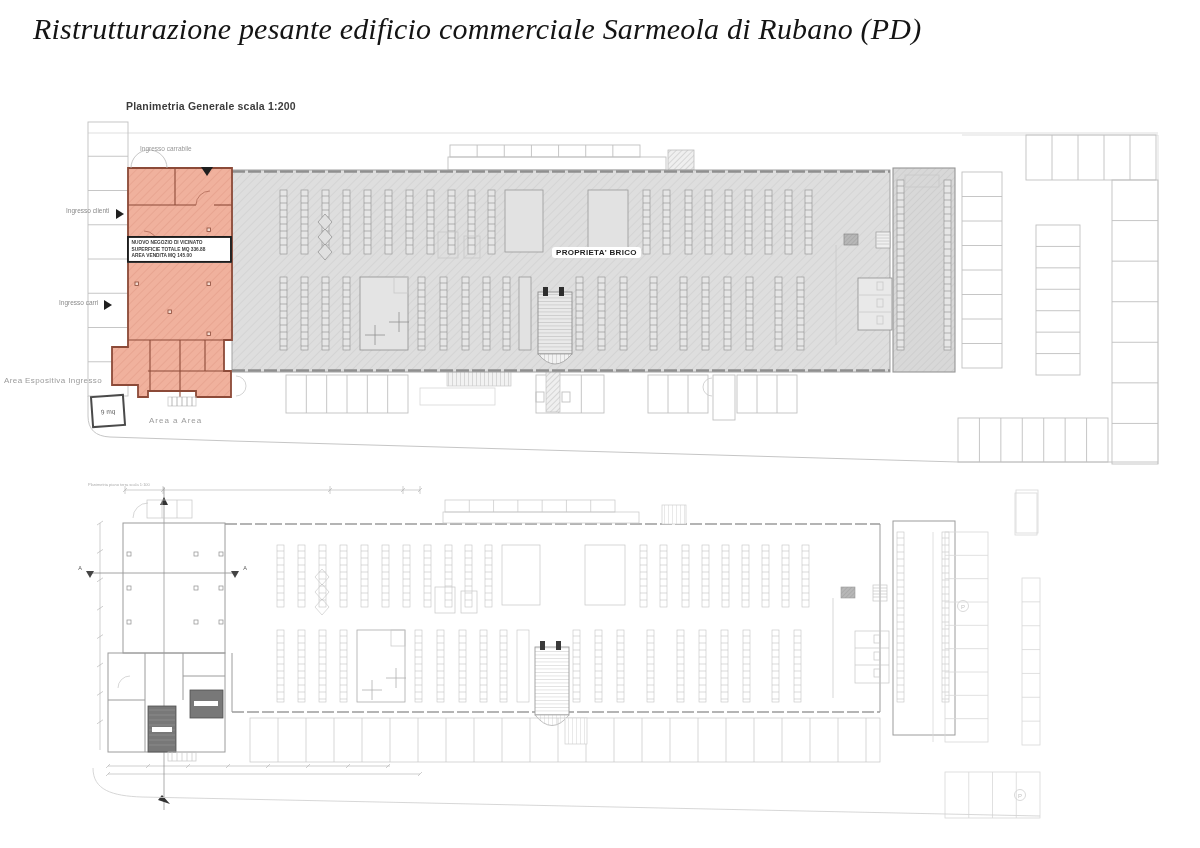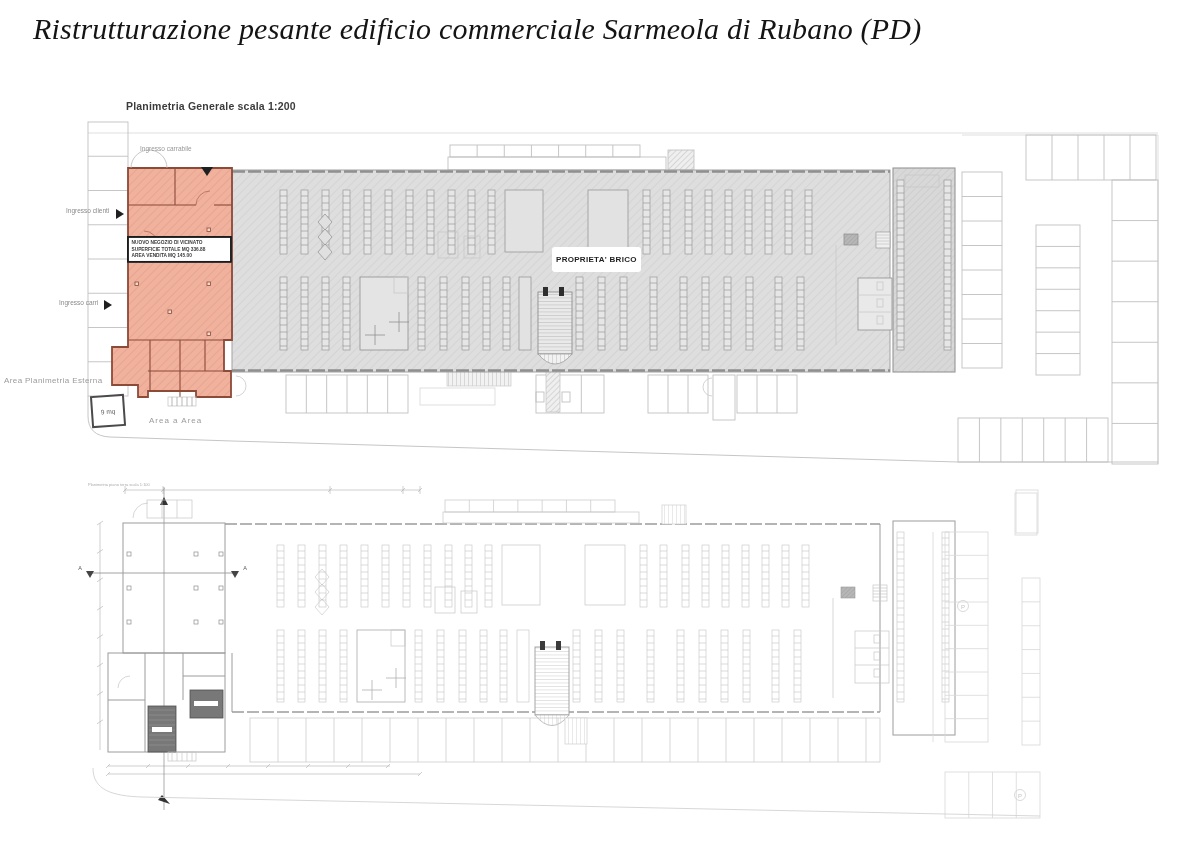--- a/index.html
+++ b/index.html
@@ -8,21 +8,21 @@
   .page-title{position:absolute;left:33px;top:12px;font-family:"Liberation Serif",serif;
               font-style:italic;font-weight:500;font-size:30px;color:#141414;letter-spacing:.2px;
               white-space:nowrap;}
   #plan-svg{position:absolute;left:0;top:0;}
   .lbl{position:absolute;color:#8f8f8f;white-space:nowrap;}
   .plan-heading{left:95px;top:100px;font-size:10.5px;font-weight:700;color:#3c3c3c;letter-spacing:.2px;padding-left:31px;}
   .lbl-ingresso-top{left:140px;top:145px;font-size:6.5px;color:#979797;}
   .lbl-clienti{left:66px;top:207px;font-size:6.5px;color:#8a8a8a;}
   .lbl-carri{left:59px;top:299px;font-size:6.5px;color:#8a8a8a;}
   .lbl-proprieta{left:552px;top:247px;font-size:8px;font-weight:700;color:#1f1f1f;
-                 background:#ffffff;padding:8px 4px;border-radius:3px;letter-spacing:.3px;}
+                 background:#ffffff;padding:1px 4px;border-radius:3px;letter-spacing:.3px;}
   .lbl-espositiva{left:4px;top:376px;font-size:8px;color:#9b9b9b;letter-spacing:.4px;}
   .lbl-verde{left:149px;top:416px;font-size:8px;color:#9b9b9b;letter-spacing:1px;}
   .mq-box{position:absolute;left:91px;top:395px;width:30px;height:28px;border:2px solid #4a4a4a;
           background:#fff;transform:rotate(-4deg);display:flex;align-items:center;justify-content:center;
           font-size:6.5px;color:#5a5a5a;}
   .info-box{position:absolute;left:127px;top:236px;width:150px;background:#ffffff;
             border:3px solid #1c1c1c;padding:3px 4px;line-height:1.35;font-size:7.5px;
             font-weight:700;color:#3a3a3a;transform:scale(0.64);transform-origin:0 0;
             white-space:nowrap;}
   .bplan-title{left:88px;top:482px;font-size:8px;color:#ababab;transform:scale(0.5);
@@ -1475,21 +1475,21 @@
       <text x="963" y="608.5" font-size="6" fill="#C2C2C2" text-anchor="middle">P</text>
       <text x="1020" y="797.5" font-size="6" fill="#C2C2C2" text-anchor="middle">P</text>
     </g>
   </svg>
 
   <div class="lbl plan-heading">Planimetria Generale scala 1:200</div>
   <div class="lbl lbl-ingresso-top">Ingresso carrabile</div>
   <div class="lbl lbl-clienti">Ingresso clienti</div>
   <div class="lbl lbl-carri">Ingresso carri</div>
   <div class="lbl lbl-proprieta">PROPRIETA' BRICO</div>
-  <div class="lbl lbl-espositiva">Area Planimetria Esterna</div>
+  <div class="lbl lbl-espositiva">Area Espositiva Ingresso</div>
   <div class="lbl lbl-verde">Area a Area</div>
   <div class="mq-box">
     <span>9 mq</span>
   </div>
   <div class="info-box">
     <div>NUOVO NEGOZIO DI VICINATO</div>
     <div>SUPERFICIE TOTALE MQ 336.88</div>
     <div>AREA VENDITA MQ 145.00</div>
   </div>
   <div class="lbl bplan-title">Planimetria piano terra scala 1:100</div>

